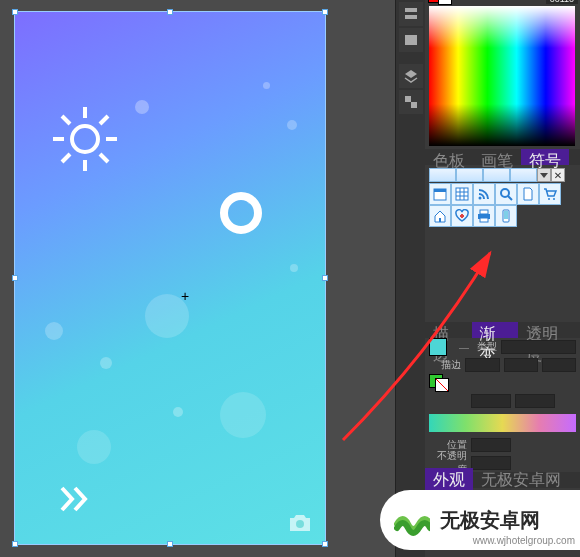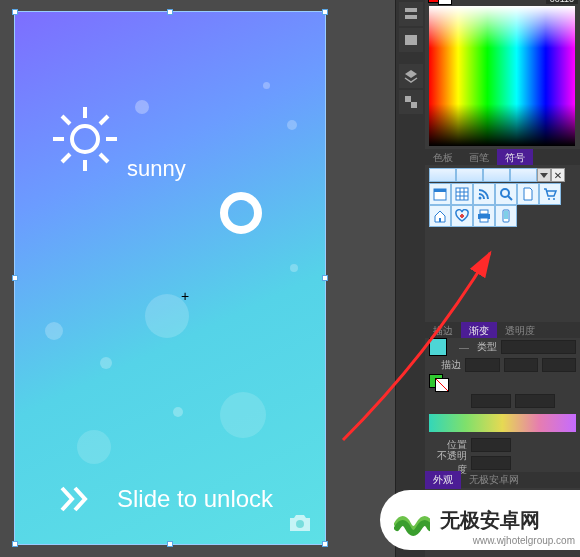--- a/index.html
+++ b/index.html
@@ -45,21 +45,21 @@
     .right-panel { position: absolute; left: 425px; top: 0; width: 155px; height: 557px; background: #3a3a3a; font-size: 10px; color: #ccc; }
     .rp-top { position: absolute; left: 3px; top: -6px; height: 10px; width: 150px; display: flex; align-items: center; }
     .fg-swatch { width: 14px; height: 8px; background: #f00; border: 1px solid #000; }
     .bg-swatch { width: 14px; height: 8px; background: #fff; border: 1px solid #000; margin-left: -4px; margin-top: 3px; }
     .hex-readout { margin-left: auto; background: #2a2a2a; padding: 0 4px; font-size: 9px; color: #eee; }
 
     .color-picker { position: absolute; left: 4px; top: 6px; width: 146px; height: 140px; background: linear-gradient(to right, #ff0000, #ffff00, #00ff00, #00ffff, #0000ff, #ff00ff); }
     .color-picker::before { content: ""; position: absolute; inset: 0; background: linear-gradient(to bottom, rgba(255,255,255,1) 0%, rgba(255,255,255,0) 30%, rgba(0,0,0,0) 70%, rgba(0,0,0,1) 100%); }
 
     .tabs { position: absolute; left: 0; top: 149px; width: 155px; height: 16px; background: #333; display: flex; }
-    .tab { padding: 2px 8px; font-size: 10px; cursor: pointer; color: #888; text-align: right; }
+    .tab { padding: 2px 8px; font-size: 16px; cursor: pointer; color: #888; }
     .tab.active { color: #eee; background: #4c1d95; }
 
     .symbol-grid { position: absolute; left: 4px; top: 168px; width: 148px; }
     .sg-row1 { display: flex; gap: 0; margin-bottom: 1px; }
     .sg-row1 .sg { width: 27px; height: 14px; background: linear-gradient(#eaf4ff,#c7e4ff); border: 1px solid #88bce6; }
     .sg-dd { width: 14px; height: 14px; background: #ddd; border: 1px solid #999; display: flex; align-items: center; justify-content: center; }
     .sg-close { width: 14px; height: 14px; background: #eee; border: 1px solid #999; display: flex; align-items: center; justify-content: center; font-size: 10px; color: #333; }
     .sg-icons { display: flex; flex-wrap: wrap; gap: 0; }
     .sg-icon { width: 22px; height: 22px; background: #e8f5ff; border: 1px solid #88bce6; display: flex; align-items: center; justify-content: center; }
     .sg-icon svg { width: 14px; height: 14px; }
@@ -119,32 +119,30 @@
           <line x1="35" y1="3" x2="35" y2="14"></line>
           <line x1="35" y1="56" x2="35" y2="67"></line>
           <line x1="3" y1="35" x2="14" y2="35"></line>
           <line x1="56" y1="35" x2="67" y2="35"></line>
           <line x1="12" y1="12" x2="20" y2="20"></line>
           <line x1="50" y1="50" x2="58" y2="58"></line>
           <line x1="58" y1="12" x2="50" y2="20"></line>
           <line x1="20" y1="50" x2="12" y2="58"></line>
         </svg>
     </div>
-    <div class="sunny-label">sunny</div>
     <div class="deg"></div>
 
     <div class="crosshair">+</div>
 
     <div class="chev">
       <svg viewBox="0 0 34 30">
           <polyline points="3,4 13,15 3,26"></polyline>
           <polyline points="16,4 26,15 16,26"></polyline>
         </svg>
     </div>
-    <div class="slide-text">Slide to unlock</div>
     <div class="camera-icon">
       <svg viewBox="0 0 26 22">
           <path d="M3 6h4l2-3h8l2 3h4v13H3z"></path>
           <circle cx="13" cy="12" r="4" fill="#7dd"></circle>
         </svg>
     </div>
   </div>
 </div>
 
 <div class="panel-col">

